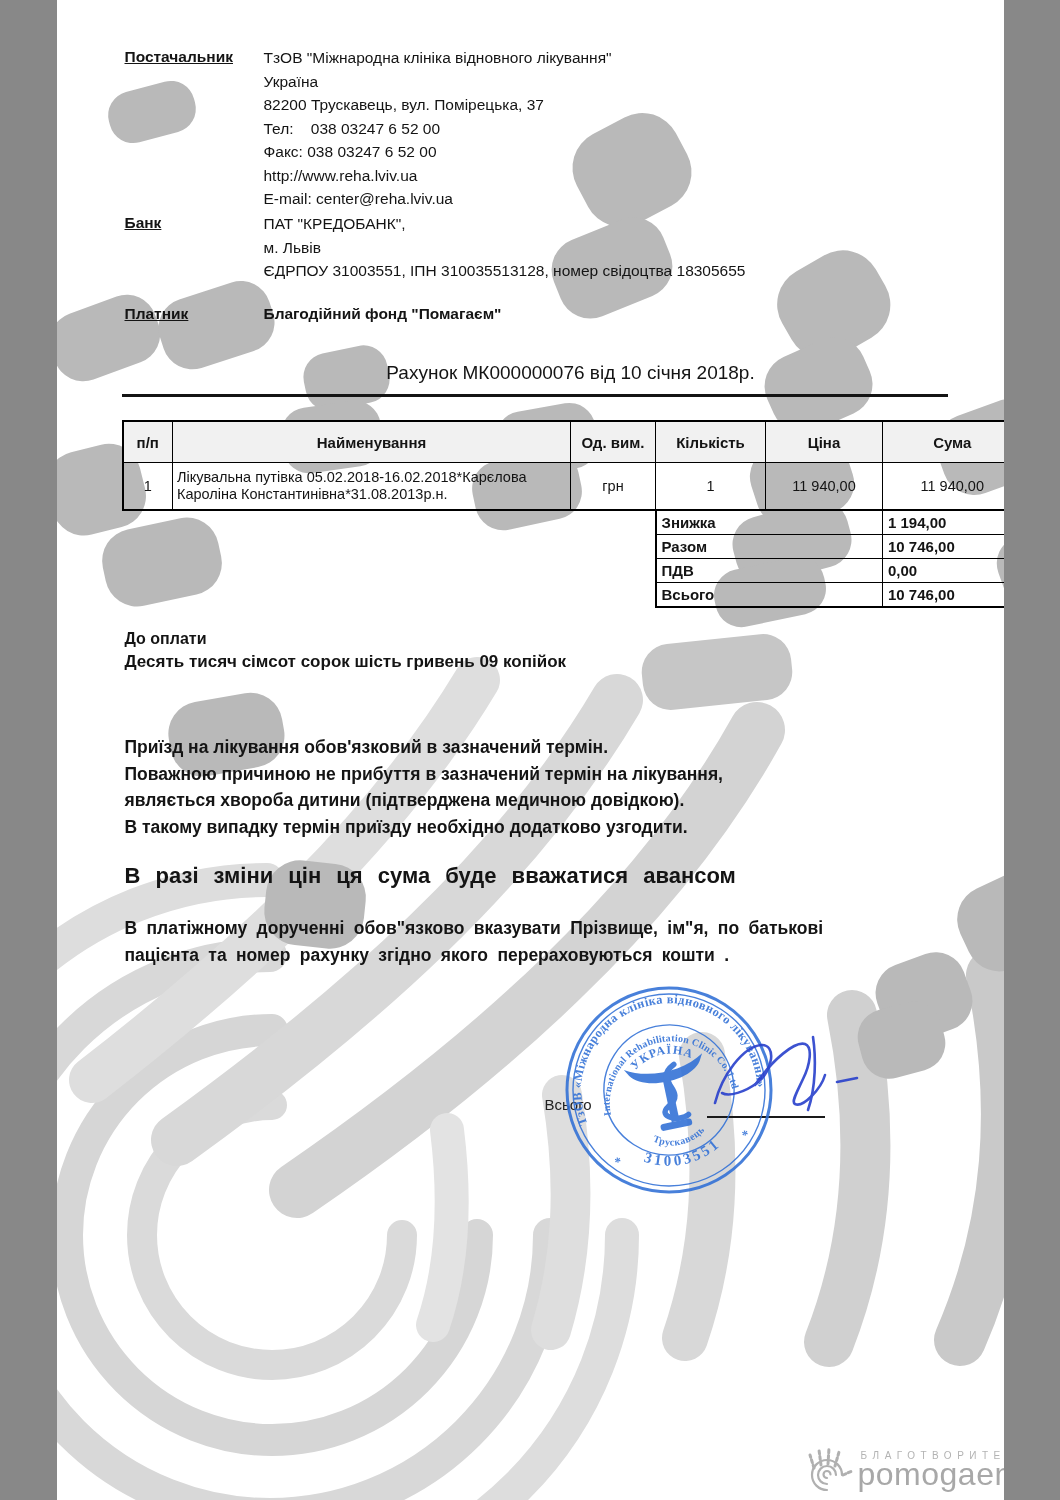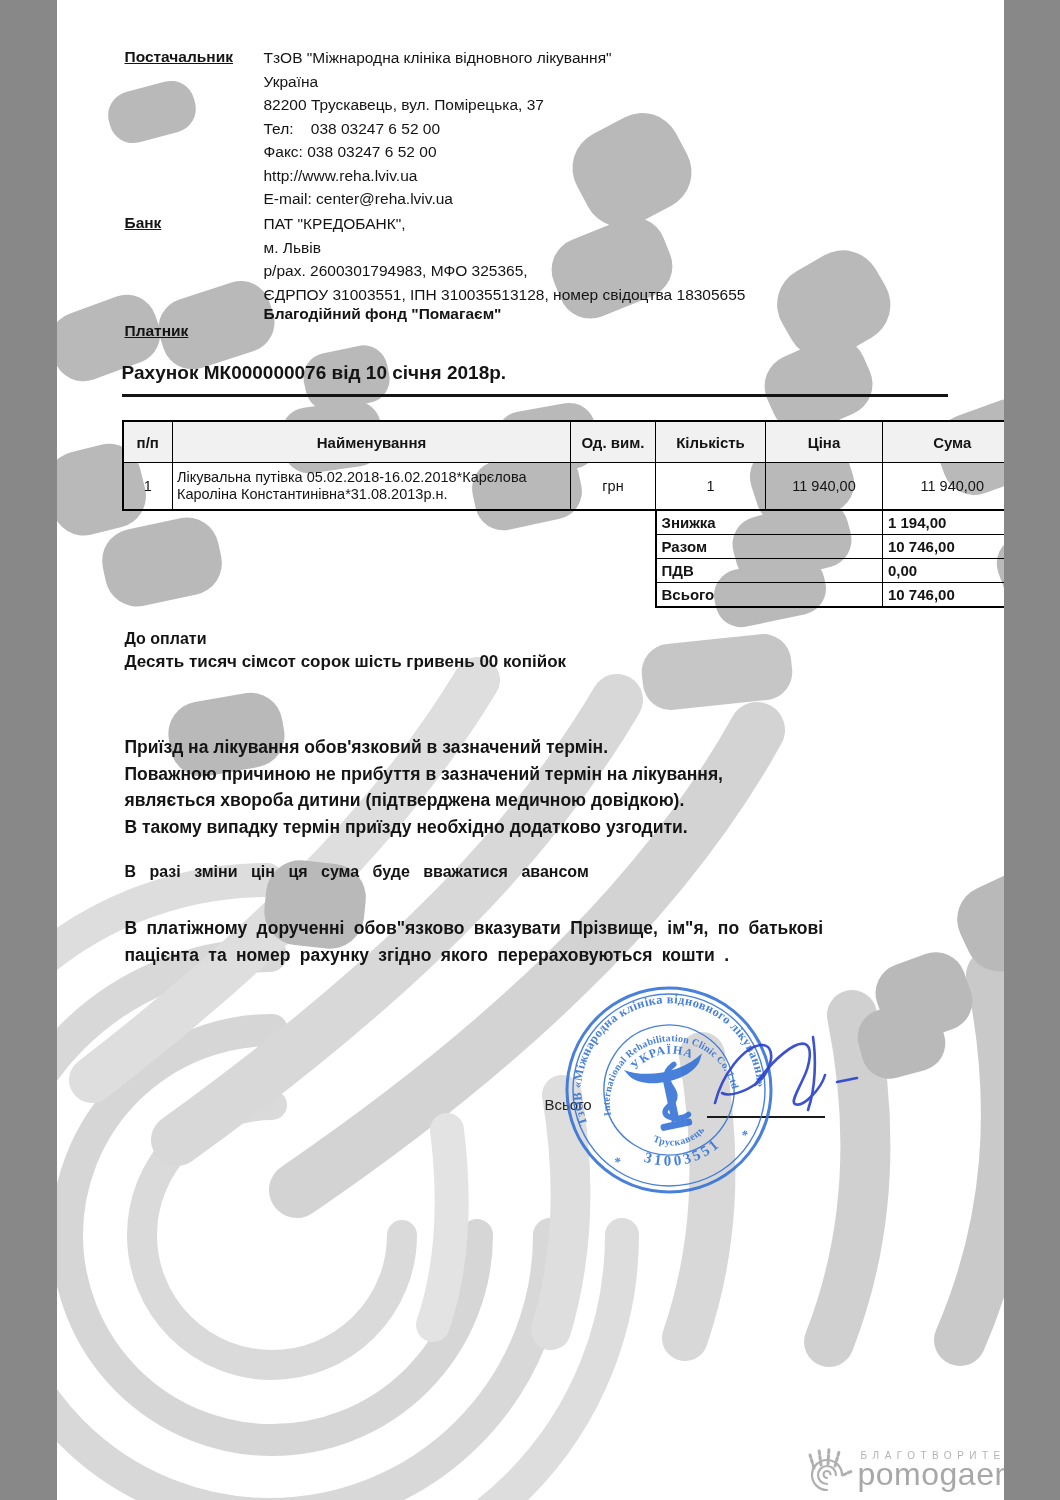--- a/index.html
+++ b/index.html
@@ -6,39 +6,39 @@
   .page{
     position:relative;width:947px;height:1500px;background:#ffffff;
     font-family:"Liberation Sans", sans-serif;color:#141414;overflow:hidden;margin:0 auto;
   }
   .abs{position:absolute;}
   .wm{position:absolute;left:0;top:0;z-index:0;}
   .label{font-size:15.5px;font-weight:bold;text-decoration:underline;z-index:2;}
   .block .line{font-size:15.5px;line-height:23.5px;white-space:pre-wrap;}
   .block{z-index:2;}
   .bold{font-weight:bold;}
-  .title{left:65px;top:362px;width:898px;text-align:left;font-size:19px;font-weight:bold;z-index:2;}
+  .title{left:65px;top:362px;width:898px;text-align:center;font-size:19px;font-weight:normal;z-index:2;}
   .rule{left:65px;top:394px;width:826px;height:3px;background:#141414;z-index:2;}
 
   .tablewrap{left:65px;top:420px;z-index:2;}
   table{border-collapse:collapse;table-layout:fixed;}
   table.main{width:900px;border:2px solid #000;}
   table.main td,table.main th{border:1px solid #000;padding:0 4px;vertical-align:middle;}
   table.main th{background:#f1f1f1;font-size:15px;font-weight:bold;height:40px;text-align:center;}
   table.main td{font-size:14.5px;height:46px;}
   .c{text-align:center;}
   .namecell div{line-height:17px;}
   table.sum{width:367px;margin-left:533px;margin-top:-2px;border:2px solid #000;}
   table.sum td{border:1px solid #000;font-size:15px;font-weight:bold;height:23px;padding:0 5px;}
   table.sum td.v{text-align:left;}
 
   .due{left:68px;top:630px;font-size:16px;font-weight:bold;z-index:2;}
   .words{left:68px;top:652px;font-size:17px;font-weight:bold;z-index:2;}
   .notes1{left:68px;top:734px;font-size:17.5px;font-weight:bold;line-height:26.5px;z-index:2;}
-  .notes2{left:68px;top:863px;font-size:16px;font-weight:bold;word-spacing:9px;z-index:2;}
+  .notes2{left:68px;top:863px;font-size:22px;font-weight:bold;word-spacing:9px;z-index:2;}
   .notes3{left:68px;top:915px;font-size:17.5px;font-weight:bold;line-height:26.5px;word-spacing:4.5px;z-index:2;}
 
   .issued{left:488px;top:1096px;font-size:15px;color:#222;z-index:2;}
   .sigline{left:650px;top:1116px;width:118px;height:2px;background:#1a1a1a;z-index:2;}
   .stamp{left:504px;top:982px;z-index:3;}
   .signature{left:610px;top:1015px;z-index:4;}
 
   .footer-logo{left:746px;top:1444px;width:312px;height:52px;z-index:2;}
   .fund{position:absolute;left:58px;top:6px;font-size:10px;letter-spacing:5.5px;color:#b3b3b3;white-space:nowrap;}
   .site{position:absolute;left:55px;top:12px;font-size:32px;letter-spacing:0.5px;color:#a8a8a8;white-space:nowrap;}
@@ -103,25 +103,24 @@
     <div class="line">Тел:    038 03247 6 52 00</div>
     <div class="line">Факс: 038 03247 6 52 00</div>
     <div class="line">http://www.reha.lviv.ua</div>
     <div class="line">E-mail: center@reha.lviv.ua</div>
   </div>
 
   <div class="abs label" style="left:68px;top:214px">Банк</div>
   <div class="abs block" style="left:207px;top:212px">
     <div class="line">ПАТ "КРЕДОБАНК",</div>
     <div class="line">м. Львів</div>
-    <div class="line">р/рах. 2600301794983, МФО 325365,</div>
     <div class="line">ЄДРПОУ 31003551, ІПН 310035513128, номер свідоцтва 18305655</div>
   </div>
 
-  <div class="abs label" style="left:68px;top:322px">Платник</div>
+  <div class="abs label" style="left:68px;top:305px">Платник</div>
   <div class="abs bold" style="left:207px;top:305px;font-size:15.5px;z-index:2">Благодійний фонд "Помагаєм"</div>
 
   <div class="abs title">Рахунок МК000000076 від 10 січня 2018р.</div>
   <div class="abs rule"></div>
 
   <div class="abs tablewrap">
     <table class="main">
       <colgroup>
           <col style="width:50px">
           <col style="width:398px">
@@ -172,21 +171,21 @@
       </tr>
       <tr>
         <td>Всього</td>
         <td class="v">10 746,00</td>
       </tr>
     </tbody>
       </table>
   </div>
 
   <div class="abs due">До оплати</div>
-  <div class="abs words">Десять тисяч сімсот сорок шість гривень 00 копійок</div>
+  <div class="abs words">Десять тисяч сімсот сорок шість гривень 09 копійок</div>
 
   <div class="abs notes1">
     <div>Приїзд на лікування обов'язковий в зазначений термін.</div>
     <div>Поважною причиною не прибуття в зазначений термін на лікування,</div>
     <div>являється хвороба дитини (підтверджена медичною довідкою).</div>
     <div>В такому випадку термін приїзду необхідно додатково узгодити.</div>
   </div>
   <div class="abs notes2">В разі зміни цін ця сума буде вважатися авансом</div>
   <div class="abs notes3">
     <div>В платіжному дорученні обов"язково вказувати  Прізвище, ім"я, по батькові</div>

